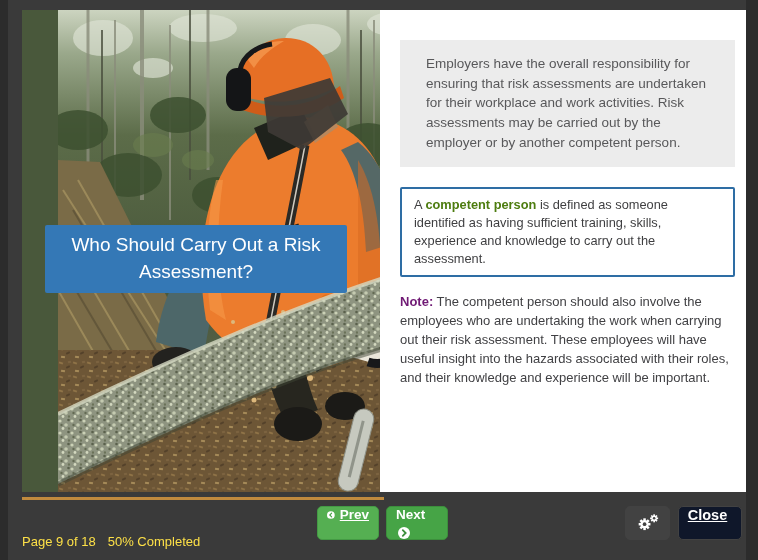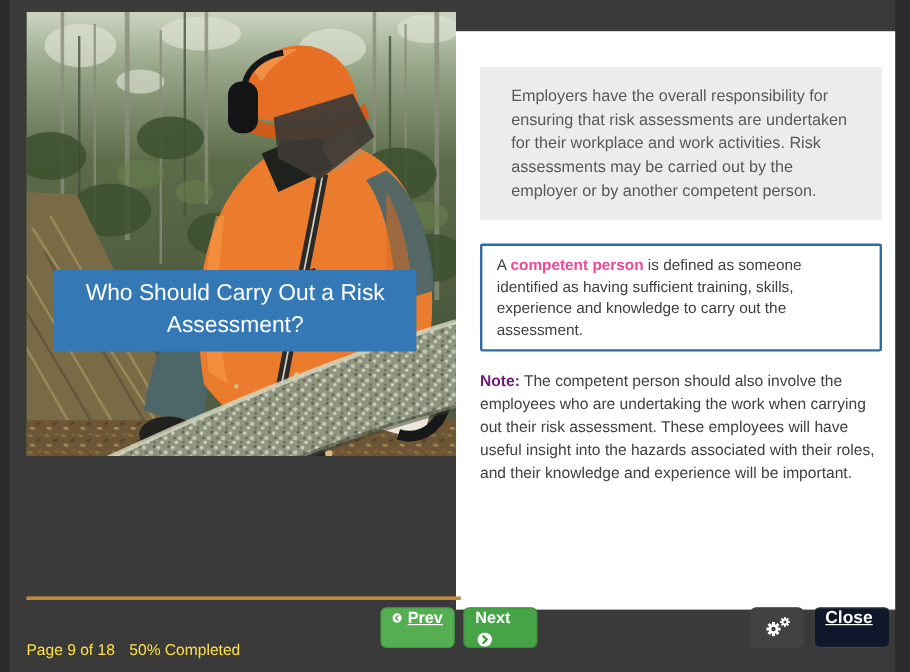--- a/index.html
+++ b/index.html
@@ -10,56 +10,56 @@
     overflow: hidden;
     position: relative;
   }
   .stage {
     position: absolute; left: 8px; top: 0; width: 738px; height: 560px;
     background: #3a3a3a;
   }
 
   
   .photo {
-    position: absolute; left: 22px; top: 10px; width: 358px; height: 370px;
-    overflow: hidden; background: #49583b;
+    position: absolute; left: 22px; top: 10px; width: 358px; height: 482px;
+    overflow: hidden; background: #49583b; padding-left: 36px;
   }
   .photo svg { display: block; }
   .title-box {
     position: absolute; left: 23px; top: 215px; width: 302px;
     box-sizing: border-box;
     background: #3478b6;
     color: #ffffff;
     text-align: center;
     font-size: 19px; line-height: 1.42; font-weight: 400;
     padding: 7px 12px;
     border-radius: 2px;
   }
 
   
   .panel {
-    position: absolute; left: 380px; top: 26px; width: 366px; height: 482px;
+    position: absolute; left: 380px; top: 10px; width: 366px; height: 482px;
     background: #ffffff; box-sizing: border-box;
   }
   .info-box {
     margin: 30px 11px 0 20px;
     background: #ececec;
     padding: 14px 26px;
     color: #58585a;
     font-size: 13.5px; line-height: 1.46;
   }
   .def-box {
     margin: 20px 11px 0 20px;
     border: 2px solid #2e6da4;
     padding: 7px 12px;
     color: #3f3f41;
     font-size: 12.8px; line-height: 1.42;
     border-radius: 2px;
   }
-  .def-box b { color: #ec4899; }
+  .def-box b { color: #4d7c0f; }
   .para, .note {
     margin: 18px 11px 0 20px;
     color: #414144;
     font-size: 13px; line-height: 1.46;
   }
   .note { margin-top: 16px; }
   .note b { color: #701a75; }
 
   
   .progress-track {

